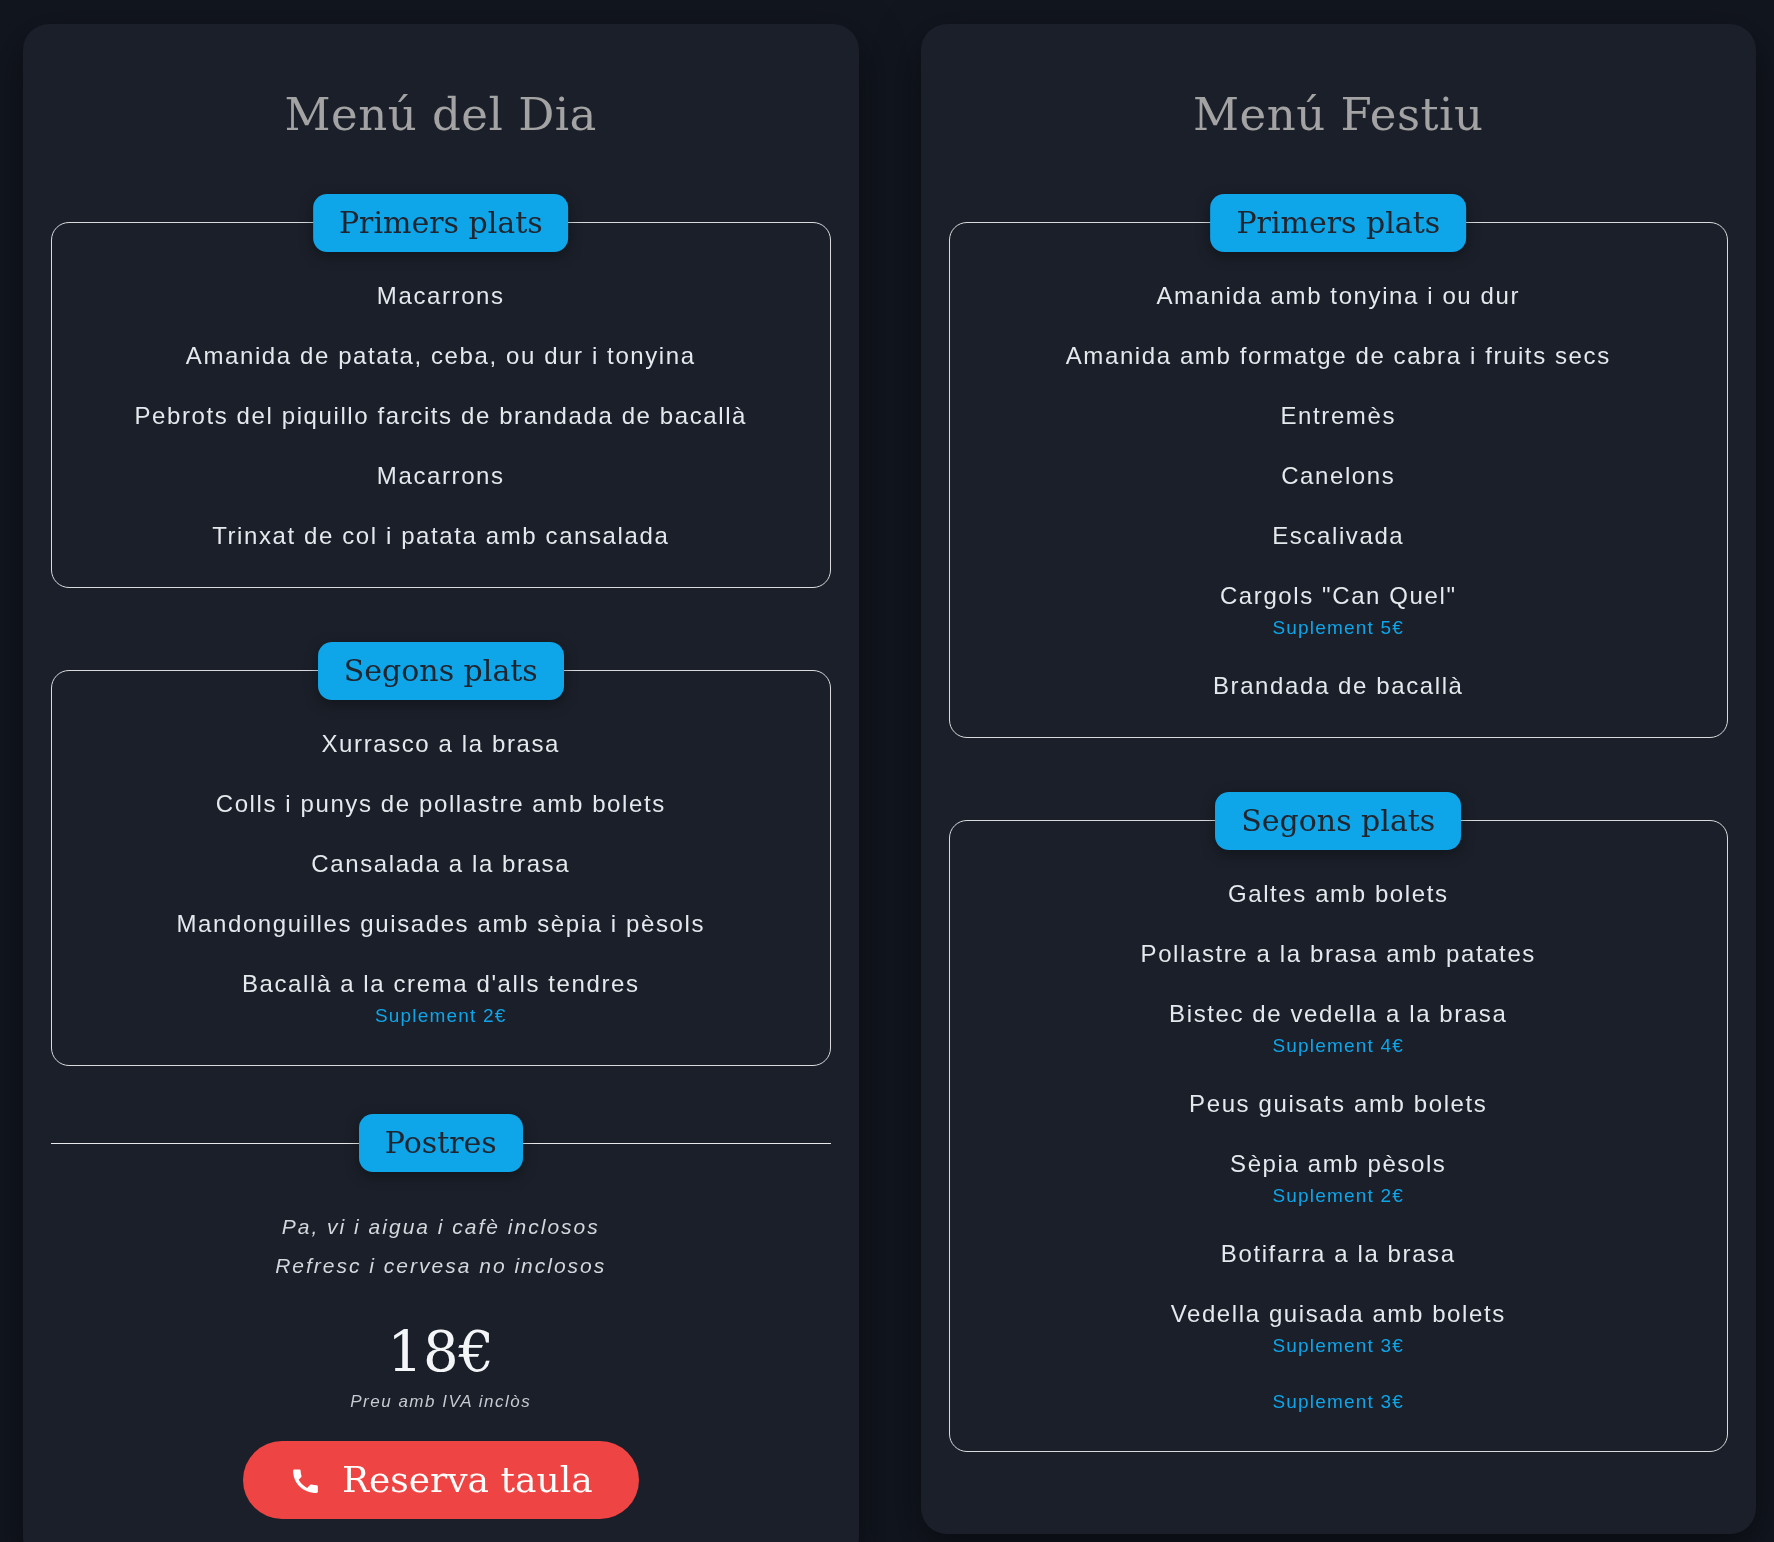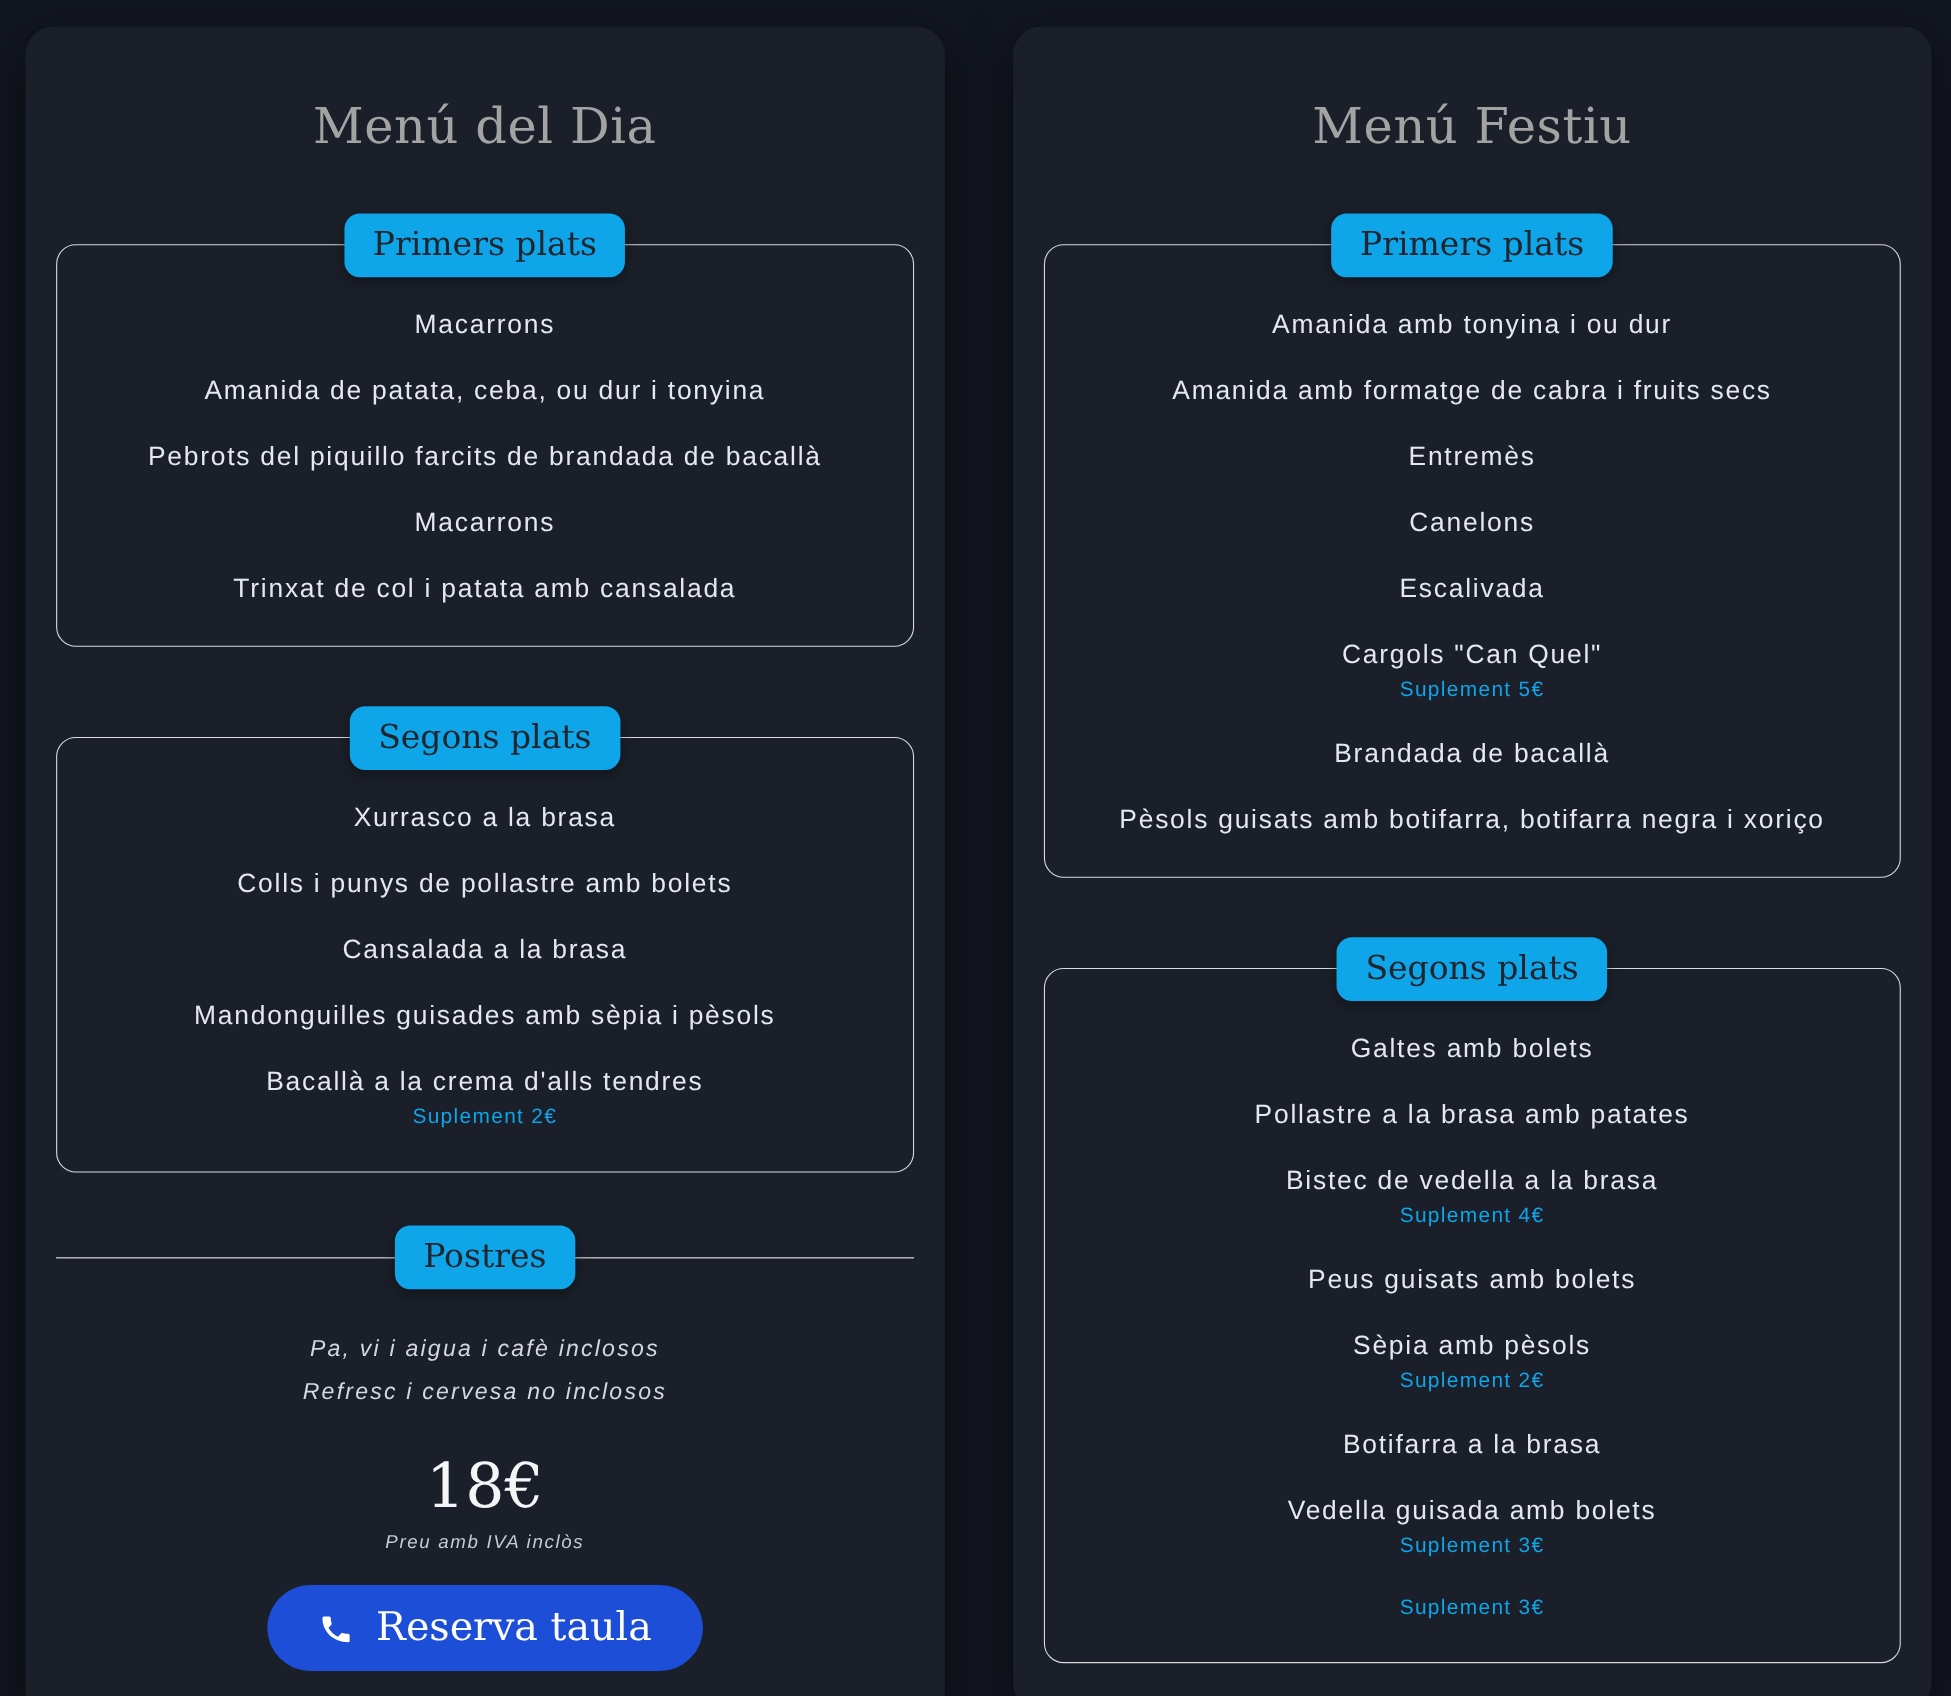--- a/index.html
+++ b/index.html
@@ -140,21 +140,21 @@
     letter-spacing: 1.5px;
   }
   .cta-row {
     margin-top: 26px;
     text-align: center;
   }
   .cta {
     display: inline-flex;
     align-items: center;
     gap: 20px;
-    background: #1d4ed8;
+    background: #ef4444;
     border: none;
     border-radius: 999px;
     padding: 18px 46px;
     cursor: pointer;
     color: #fdfdfc;
     font-family: "DejaVu Serif", "Liberation Serif", serif;
     font-size: 36px;
     line-height: 42px;
   }
   .phone-icon {
@@ -311,24 +311,20 @@
             <li class="dish">
               <div class="dish-name">Cargols "Can Quel"</div>
               <div class="dish-note">Suplement 5€</div>
             </li>
 
             <li class="dish">
               <div class="dish-name">Brandada de bacallà</div>
 
             </li>
 
-            <li class="dish">
-              <div class="dish-name">Pèsols guisats amb botifarra, botifarra negra i xoriço</div>
-
-            </li>
           </ul>
       </div>
     </section>
 
     <section class="menu-section">
       <div class="box">
         <div class="chip-anchor">
           <div class="chip">Segons plats</div>
         </div>
         <ul class="items">

